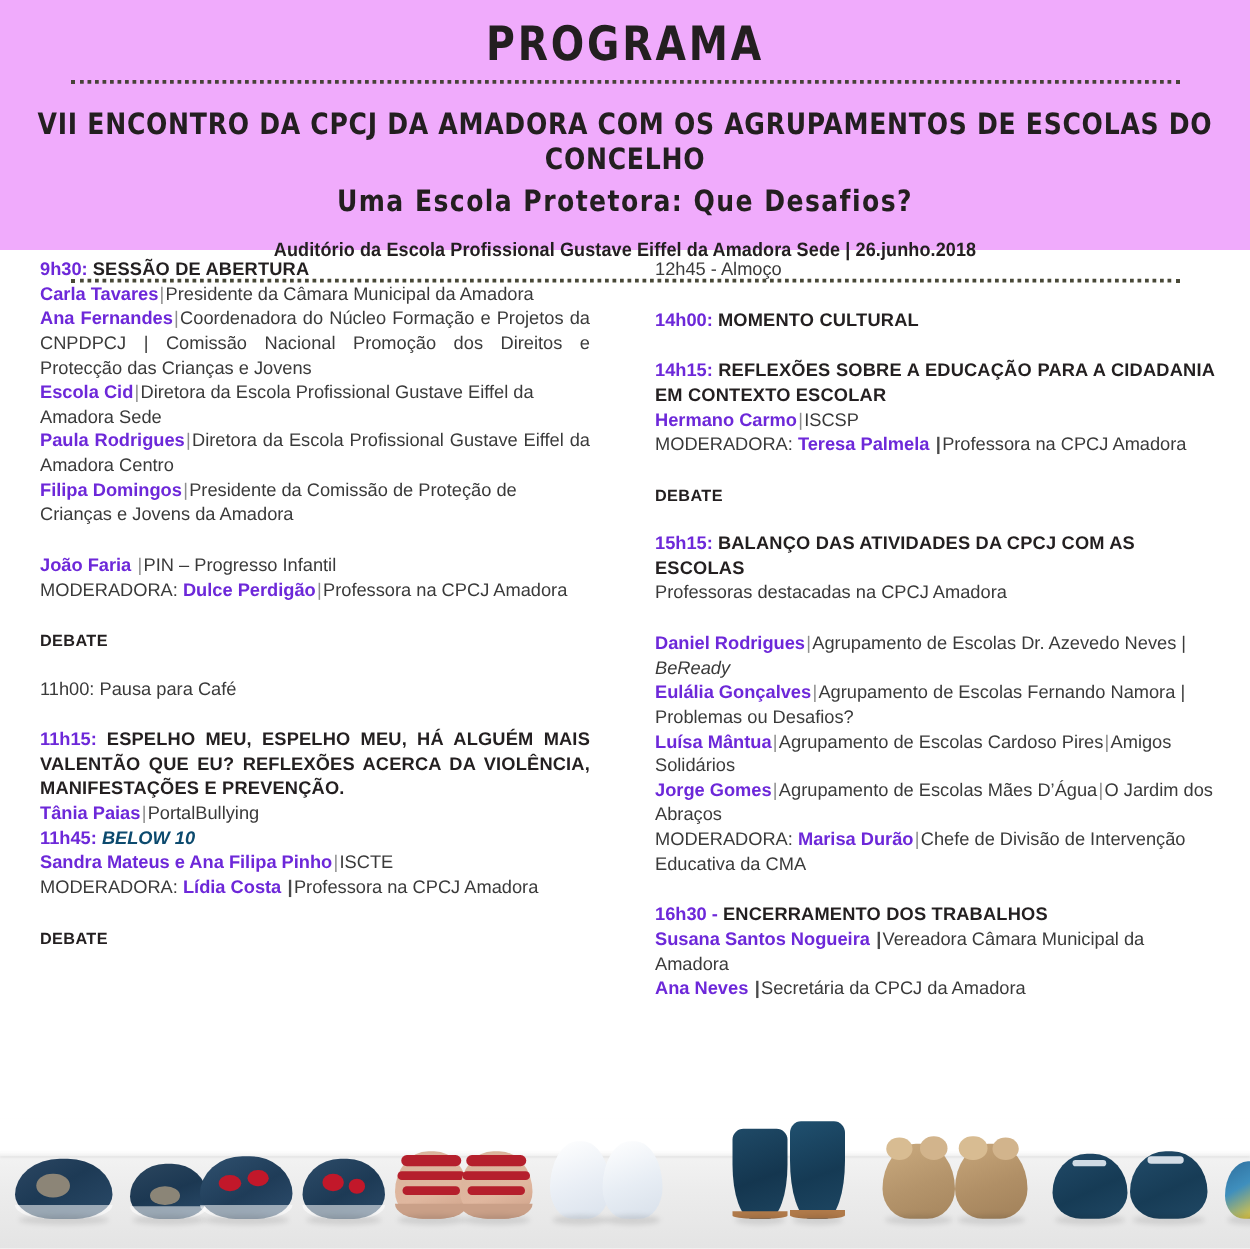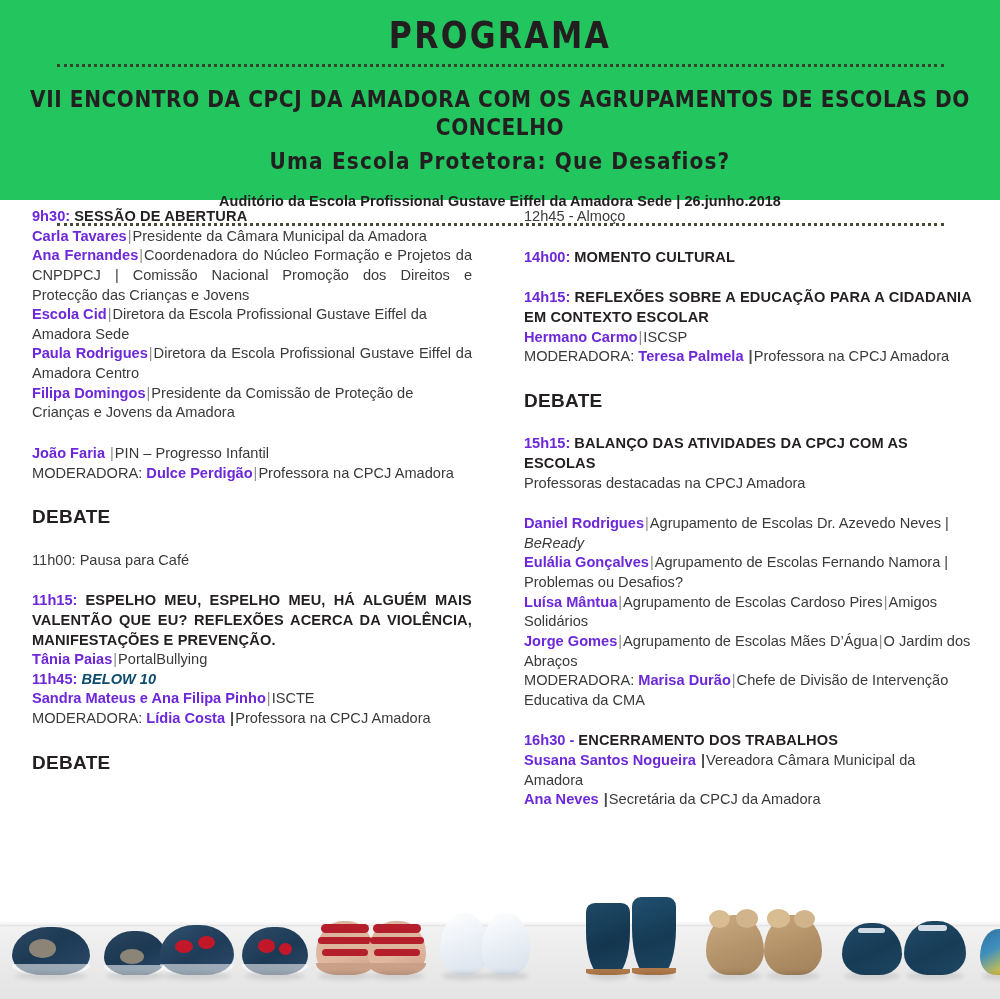--- a/index.html
+++ b/index.html
@@ -12,21 +12,21 @@
     width: 1000px;
     height: 999px;
     font-family: "Liberation Sans", sans-serif;
     color: #231f20;
     overflow: hidden;
     position: relative;
   }
 
   
   .header {
-    background: #22c55e;
+    background: #f0abfc;
     height: 200px;
     box-sizing: border-box;
     padding: 0;
     position: relative;
     text-align: center;
   }
   .header-title {
     font-family: "DejaVu Sans Condensed", "Liberation Sans Narrow", "Liberation Sans", sans-serif;
     font-weight: 700;
     font-size: 38px;
@@ -109,21 +109,21 @@
   .it     { font-style: italic; }
   .bi     { font-weight: 700; font-style: italic; color: #0c4a6e; }
   .sep    { color: #8d8d8d; font-weight: 400; padding: 0 1px; }
   .sep-b  { color: #4a4a4a; font-weight: 700; padding: 0 1px; }
   .reg    { font-weight: 400; color: #3a3a3a; }
 
   .debate {
     font-weight: 700;
     color: #231f20;
     letter-spacing: 0.3px;
-    font-size: 19px;
+    font-size: 13px;
   }
 
   
   .photo-strip {
     position: absolute;
     left: 0;
     bottom: 0;
     width: 1000px;
     height: 104px;
     overflow: hidden;

